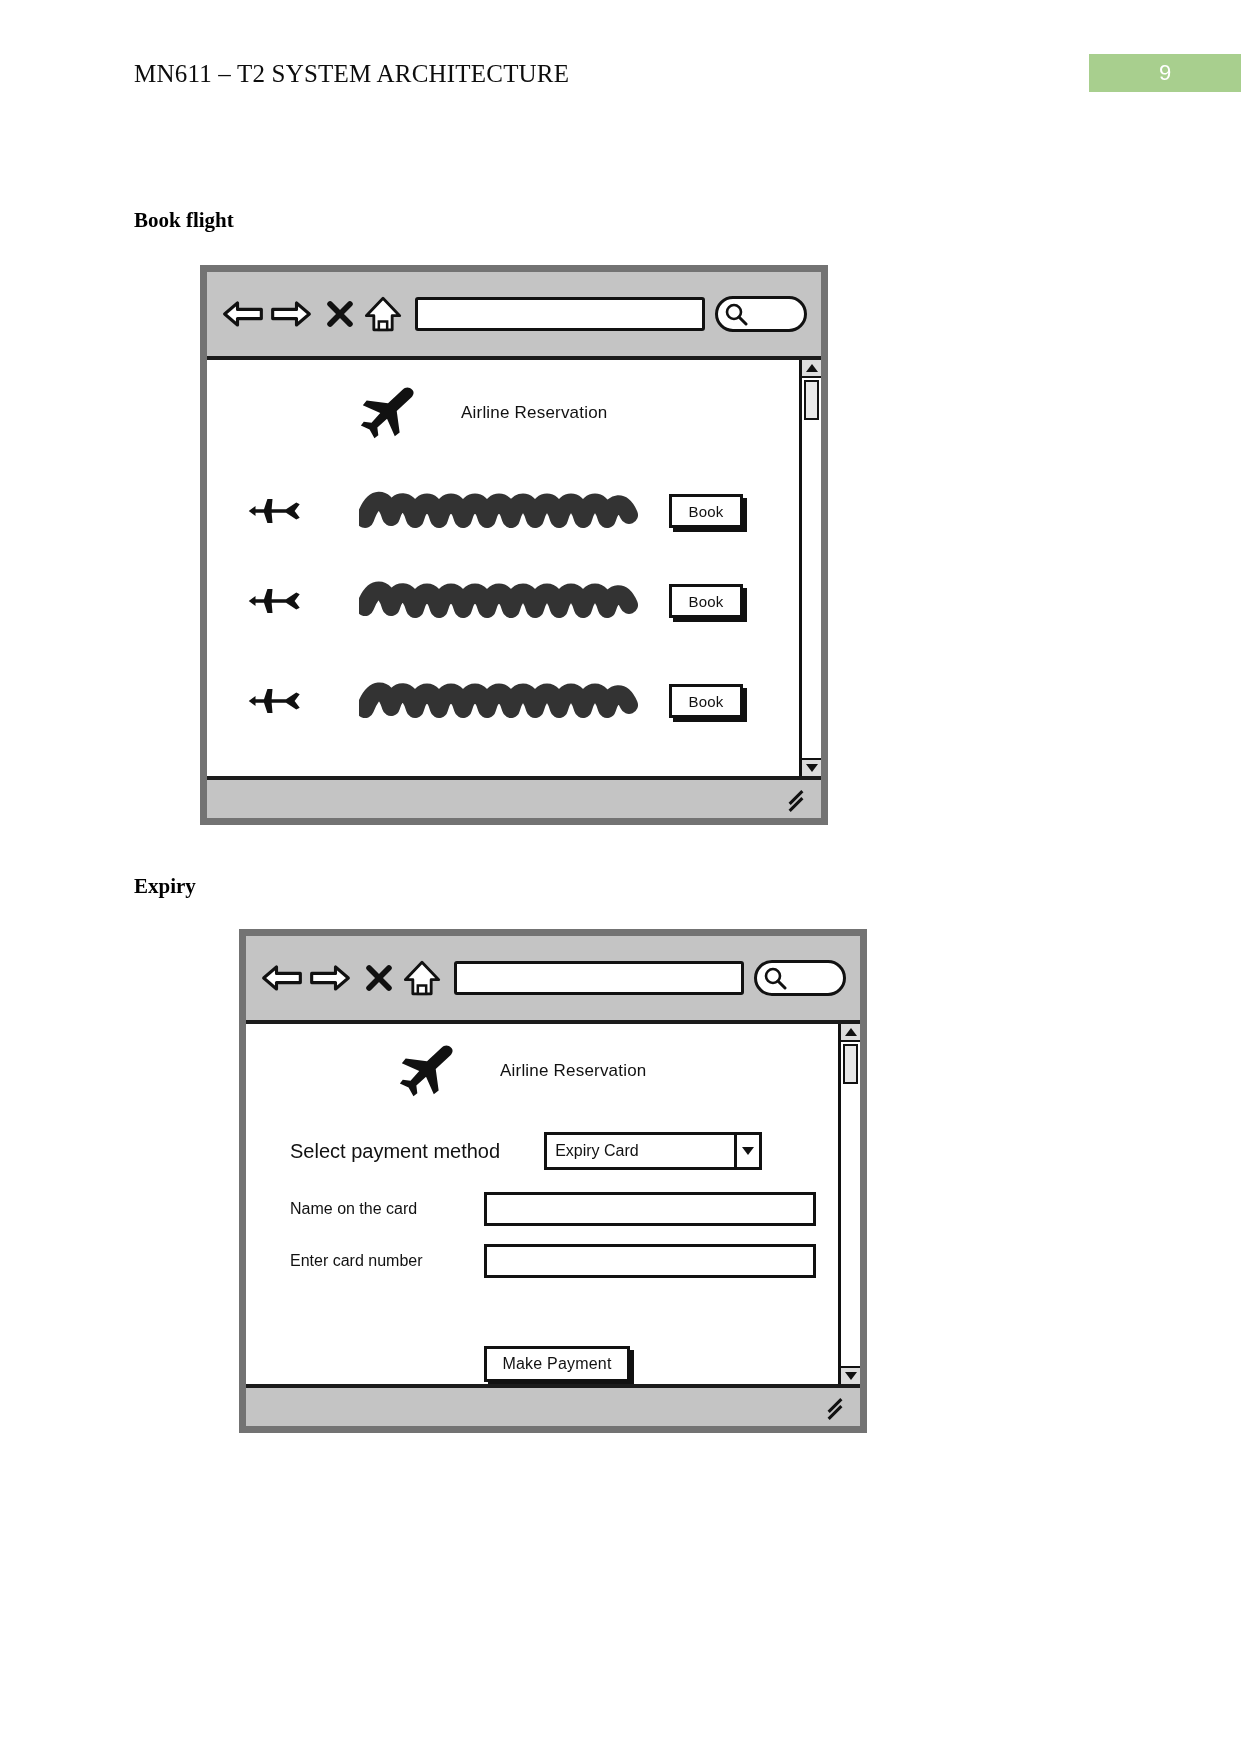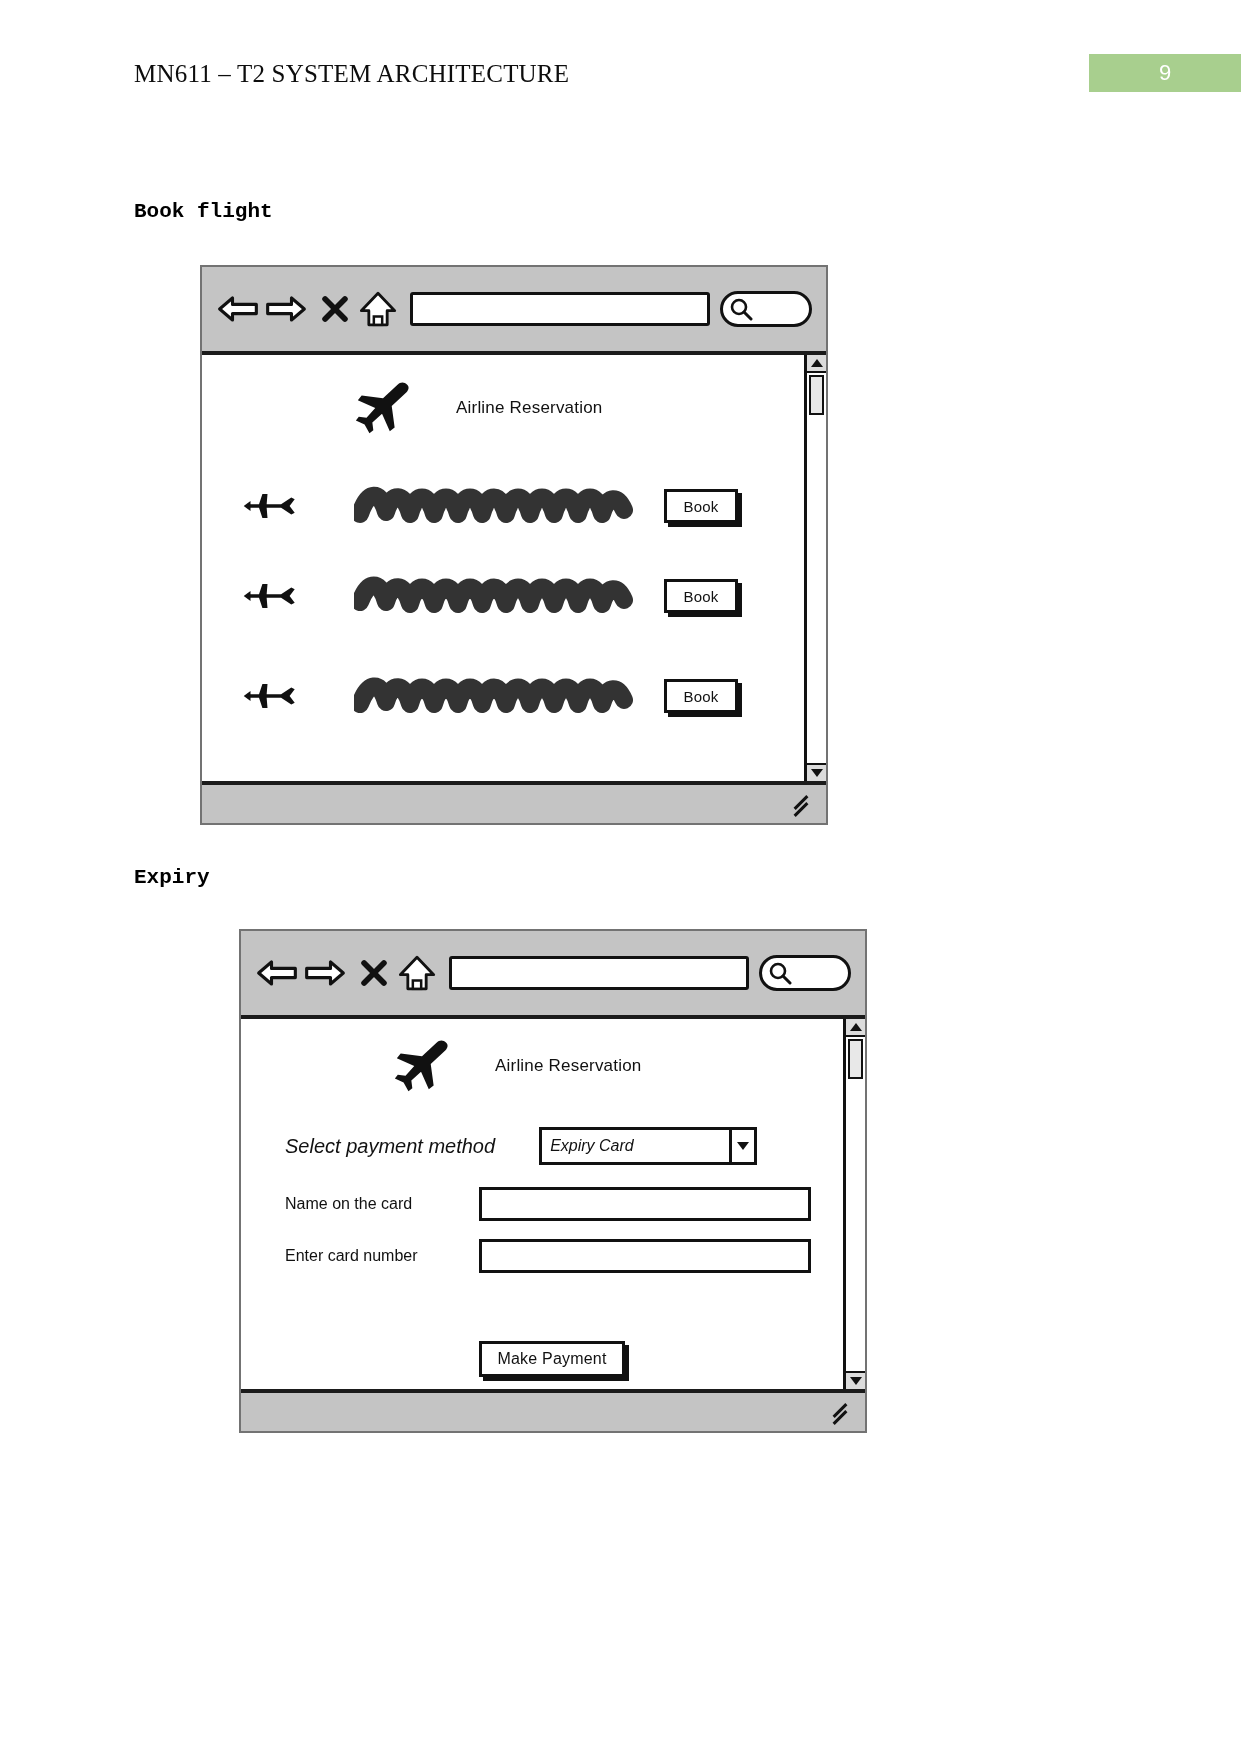--- a/index.html
+++ b/index.html
@@ -48,34 +48,35 @@
     font-family: "Liberation Sans", sans-serif;
     font-size: 22px;
     color: #ffffff;
     line-height: 1;
   }
 
   
   .section-heading {
     position: absolute;
     left: 134px;
-    font-family: Liberation Mono, monospace;
+    font-family: Liberation Serif, serif;
     font-weight: bold;
     font-size: 21px;
     color: #000;
     white-space: nowrap;
+    margin-top: 8px;
   }
   #heading-book-flight { top: 200px; }
   #heading-payment     { top: 866px; }
 
   
   .wireframe-window {
     position: absolute;
     background: #c2410c;
-    border: 2px solid #737373;
+    border: 7px solid #737373;
     box-sizing: border-box;
   }
   #mockup-book-flight {
     left: 200px;
     top: 265px;
     width: 628px;
     height: 560px;
   }
   #mockup-payment {
     left: 239px;
@@ -438,21 +439,21 @@
 
   <div class="browser-content">
 
     <div class="app-brand" style="left:150px; top:16px;">
       <svg class="plane-logo" viewBox="0 0 64 64">
         <path d="M57 8 C59 10 59 13 56 16 L41 30 L44 52 L39 56 L31 38 L21 47 L22 55 L18 58 L13 49 L4 45 L7 41 L15 42 L24 32 L6 24 L10 19 L32 22 L47 8 C50 5 54 5 57 8 Z" fill="#111"></path>
       </svg>
       <span class="brand-text">Airline Reservation</span>
     </div>
 
-    <div class="form-row" style="top:108px;font-style:italic;">
+    <div class="form-row" style="top:108px;">
       <span class="form-label big">Select payment method</span>
       <div class="field-box select-box" style="margin-left:44px;">
         <span>Expiry Card</span>
         <span class="select-caret">
             <span class="tri"></span>
           </span>
       </div>
     </div>
 
     <div class="form-row" style="top:220px;">

